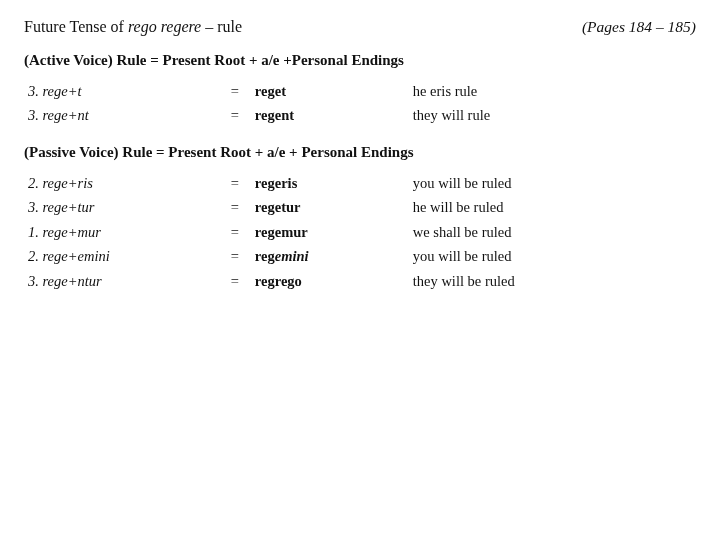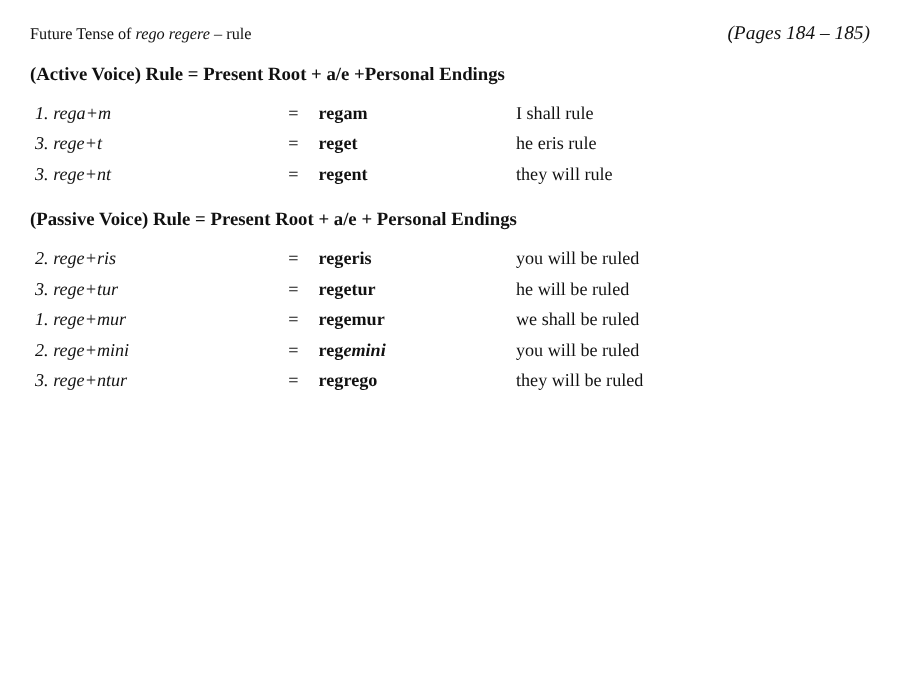--- a/index.html
+++ b/index.html
@@ -12,21 +12,21 @@
       min-height: 540px;
       padding: 18px 24px 18px 24px;
     }
     .title-row {
       display: flex;
       justify-content: space-between;
       align-items: baseline;
       margin-bottom: 10px;
     }
     .title-left {
-      font-size: 13px;
+      font-size: 16px;
     }
     .title-right {
       font-size: 15.5px;
       font-style: italic;
     }
     .section-heading {
       font-size: 15px;
       font-weight: bold;
       margin-bottom: 10px;
       margin-top: 16px;
@@ -62,26 +62,20 @@
   </span>
 </div>
 
 <div class="section-heading">
   (Active Voice) Rule = Present Root + a/e +Personal Endings
 </div>
 
 <table class="conjugation-table">
   <tbody>
     <tr>
-      <td class="col-form">1. reg<em>a+m</em></td>
-      <td class="col-eq">=</td>
-      <td class="col-latin">reg<b>am</b></td>
-      <td class="col-english">I shall rule</td>
-    </tr>
-    <tr>
       <td class="col-form">3. reg<em>e+t</em></td>
       <td class="col-eq">=</td>
       <td class="col-latin">reg<b>et</b></td>
       <td class="col-english">he eris rule</td>
     </tr>
     <tr>
       <td class="col-form">3. reg<em>e+nt</em></td>
       <td class="col-eq">=</td>
       <td class="col-latin">reg<b>ent</b></td>
       <td class="col-english">they will rule</td>
@@ -107,21 +101,21 @@
       <td class="col-latin">reg<b>etur</b></td>
       <td class="col-english">he will be ruled</td>
     </tr>
     <tr>
       <td class="col-form">1. reg<em>e+mur</em></td>
       <td class="col-eq">=</td>
       <td class="col-latin">reg<b>emur</b></td>
       <td class="col-english">we shall be ruled</td>
     </tr>
     <tr>
-      <td class="col-form">2. reg<em>e+mini</em></td>
+      <td class="col-form">2. reg<em>e+emini</em></td>
       <td class="col-eq">=</td>
       <td class="col-latin">reg<b><em>emini</em></b></td>
       <td class="col-english">you will be ruled</td>
     </tr>
     <tr>
       <td class="col-form">3. reg<em>e+ntur</em></td>
       <td class="col-eq">=</td>
       <td class="col-latin">reg<b>rego</b></td>
       <td class="col-english">they will be ruled</td>
     </tr>

